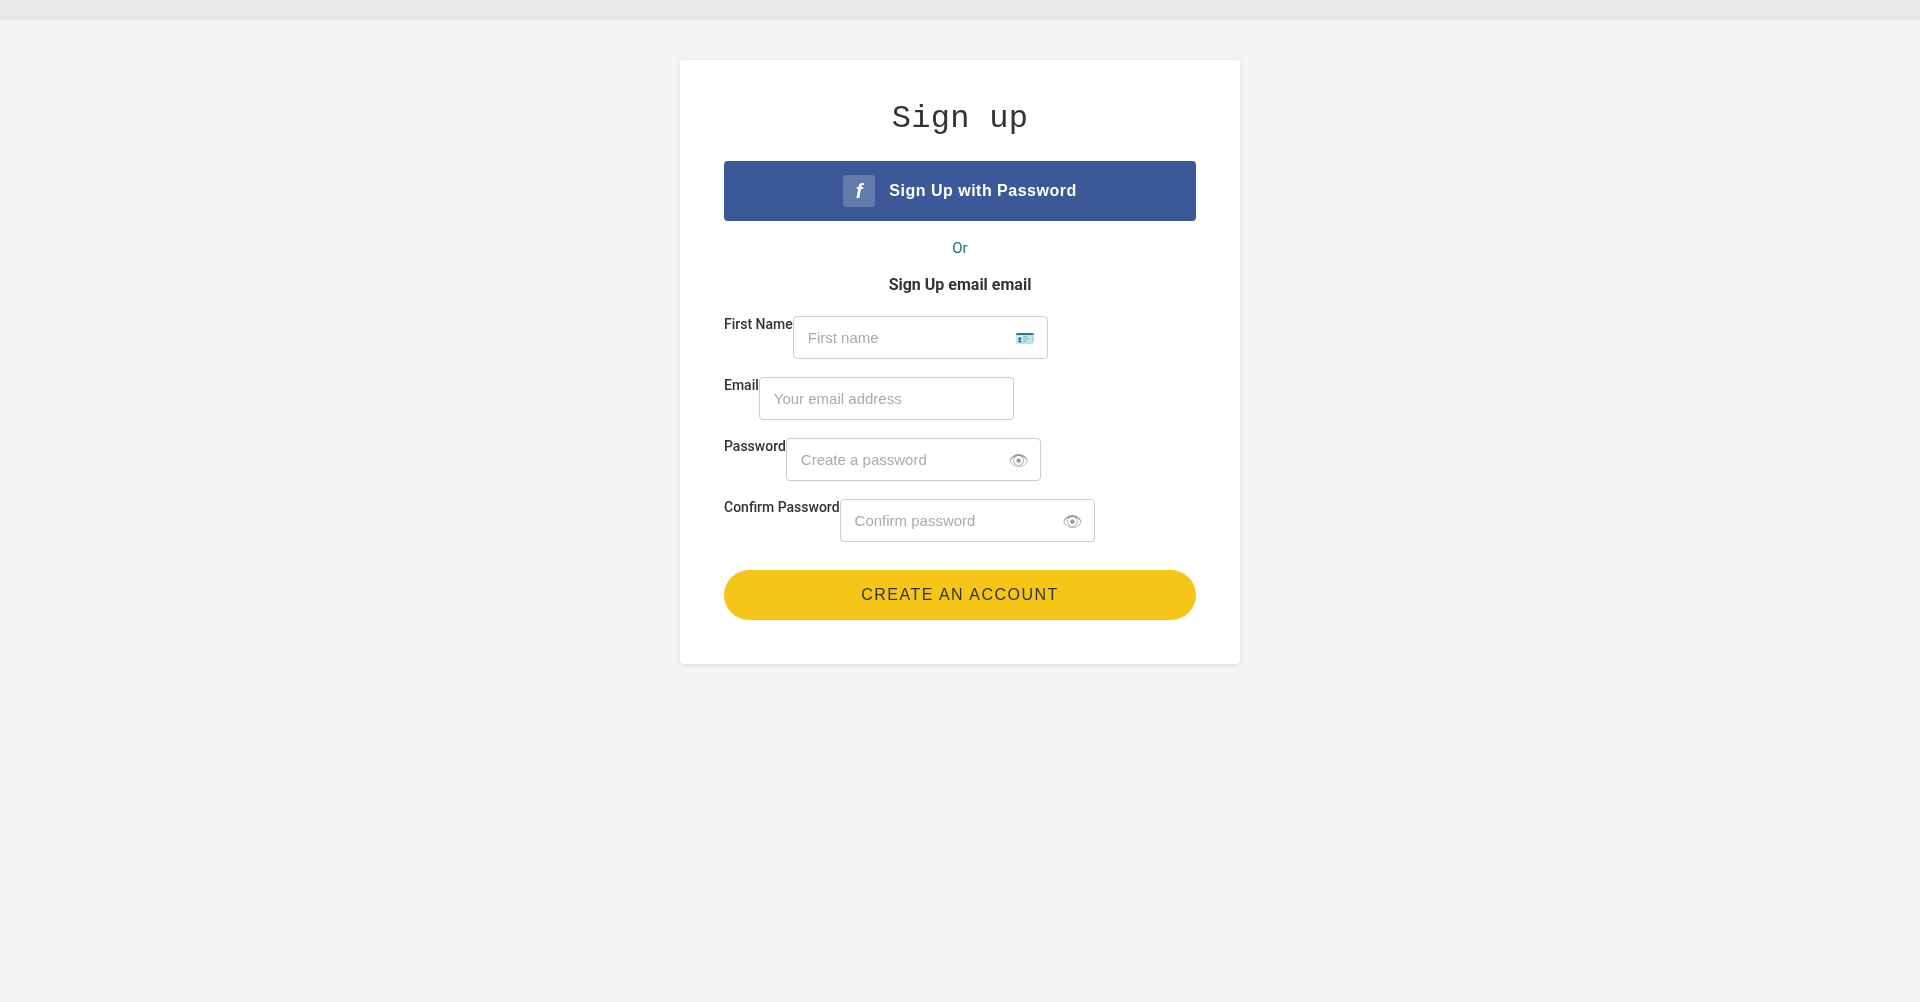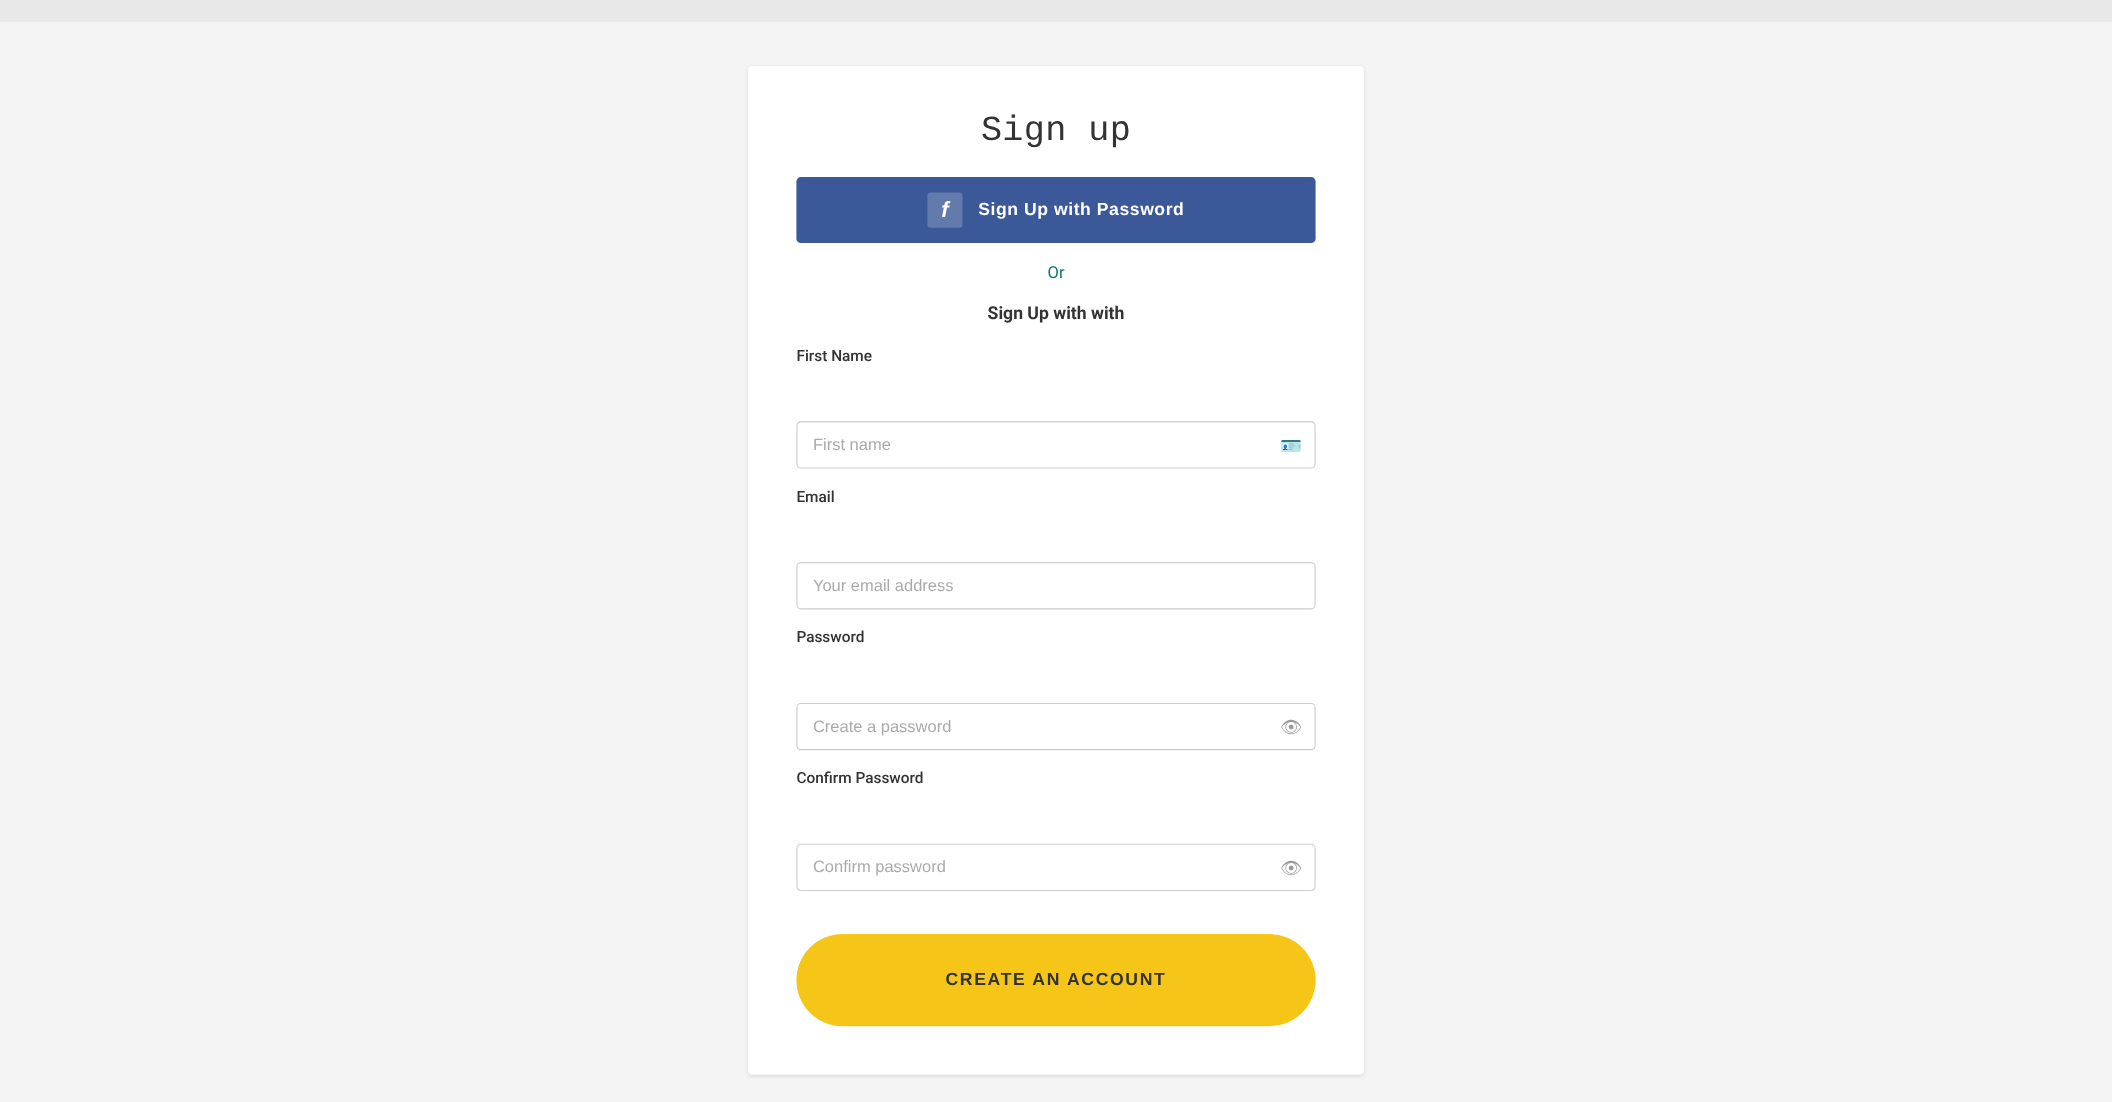--- a/index.html
+++ b/index.html
@@ -99,23 +99,21 @@
     }
 
     .name-row {
       display: flex;
       gap: 16px;
       margin-bottom: 18px;
     }
 
     .field-group {
       display: flex;
-      flex-direction: column;
       margin-bottom: 18px;
-      gap: 44px;
     }
 
     .field-group.half {
       flex: 1;
       margin-bottom: 0;
     }
 
     .field-label {
       font-size: 14px;
       font-weight: 500;
@@ -152,27 +150,27 @@
       cursor: pointer;
       user-select: none;
     }
 
     .create-account-btn {
       width: 100%;
       background-color: #f5c518;
       color: #333333;
       border: none;
       border-radius: 50px;
-      padding: 33px 20px;
-      font-size: 16px;
-      font-weight: 700;
+      padding: 16px 20px;
+      font-size: 16px;
+      font-weight: 400;
       cursor: pointer;
       letter-spacing: 1.5px;
       text-transform: uppercase;
-      margin-top: 21px;
+      margin-top: 10px;
     }
   </style>
 </head>
 <body>
 
 <div class="page-wrapper">
   <div class="form-card">
 
     <h1 class="page-title">Sign up</h1>
 
@@ -181,21 +179,21 @@
         <span class="facebook-f">f</span>
       </div>
       <span>Sign Up with Password</span>
     </button>
 
     <div class="or-divider">
       <span>Or</span>
     </div>
 
     <div class="email-signup-title">
-      <span>Sign Up with with</span>
+      <span>Sign Up email email</span>
     </div>
 
     <div class="name-row">
       <div class="field-group half">
         <label class="field-label">First Name</label>
         <div class="input-wrapper">
           <input type="text" class="form-input" placeholder="First name" style="">
           <span class="input-icon">🪪</span>
         </div>
       </div>

